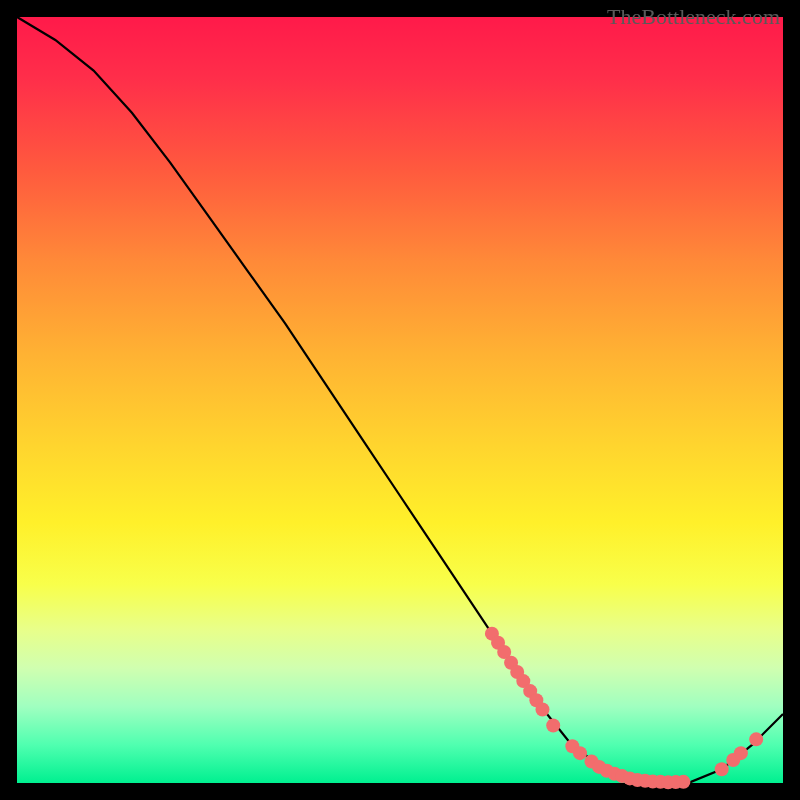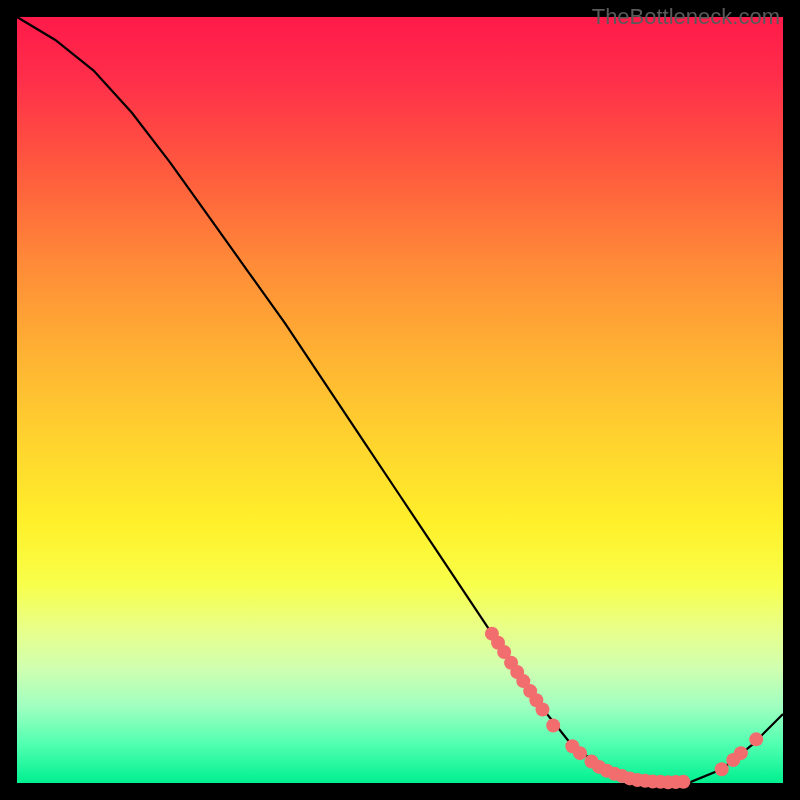--- a/index.html
+++ b/index.html
@@ -10,20 +10,21 @@
     position: relative;
     font-family: Arial, sans-serif;
   }
   .watermark {
     position: absolute;
     top: 4px;
     right: 20px;
     color: #5a5a5a;
     font-size: 22px;
     z-index: 10;
+    font-family: Liberation Serif, serif;
   }
   .plot {
     position: absolute;
     left: 17px;
     top: 17px;
     width: 766px;
     height: 766px;
     background: linear-gradient(to bottom,
       #ff1a4a 0%,
       #ff2e4a 8%,

